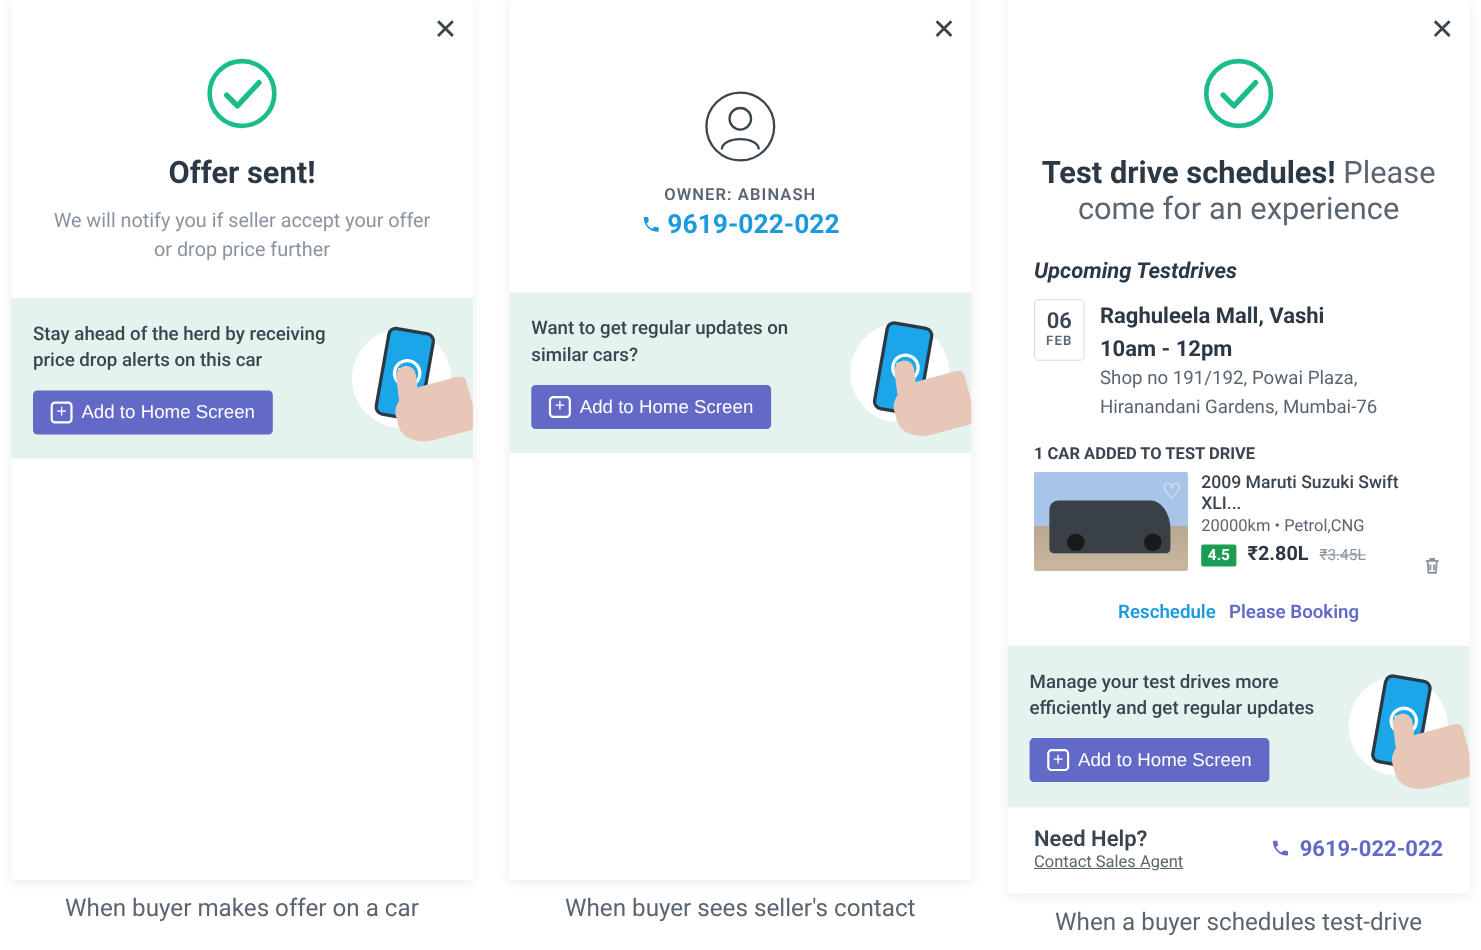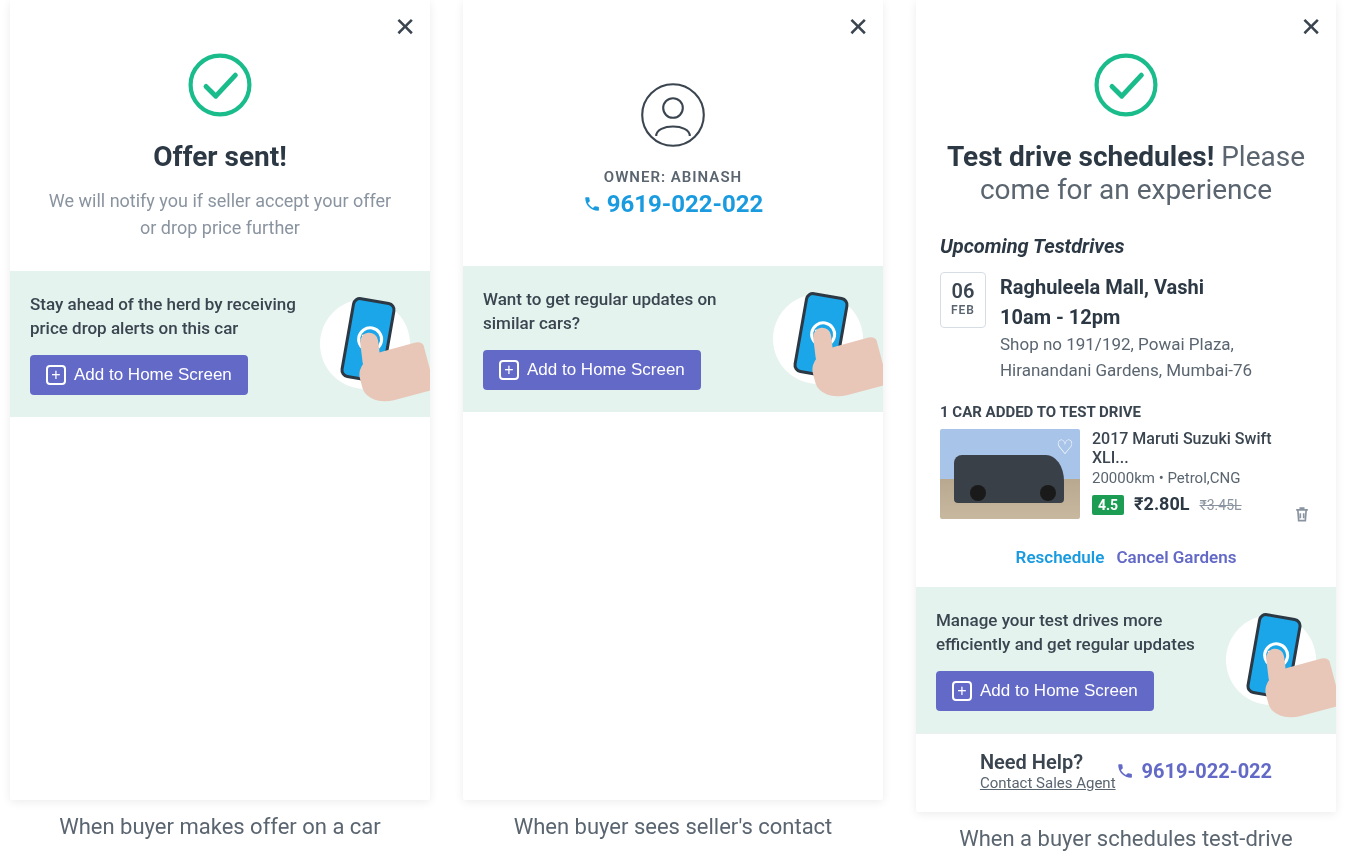--- a/index.html
+++ b/index.html
@@ -291,21 +291,21 @@
     padding: 18px 24px 20px;
     font-weight:600;
     font-size:17px;
   }
   .link-blue { color:#1a9be0; cursor:pointer; }
   .link-purple { color:#6369c6; cursor:pointer; }
   .help-row {
     border-top: 1px solid #eceff2;
     padding: 16px 24px 20px;
     display:flex;
-    justify-content:center;
+    justify-content:space-between;
     align-items:center;
   }
   .help-row .left .t1 { color:#3a4550; font-size:20px; font-weight:600; }
   .help-row .left .t2 { color:#5a6570; font-size:15px;text-decoration:underline; }
   .help-row .phone2 {
     color:#6369c6;
     font-weight:700;
     font-size:20px;
     display:inline-flex;
     align-items:center;
@@ -401,37 +401,37 @@
         <div class="time">10am - 12pm</div>
         <div class="addr">Shop no 191/192, Powai Plaza, Hiranandani Gardens, Mumbai-76</div>
       </div>
     </div>
     <div class="added-label">1 CAR ADDED TO TEST DRIVE</div>
     <div class="car-row">
       <div class="car-img">
         <span class="heart">♡</span>
       </div>
       <div class="car-info">
-        <div class="title">2017 Maruti Suzuki Swift XLI...</div>
+        <div class="title">2009 Maruti Suzuki Swift XLI...</div>
         <div class="meta">20000km • Petrol,CNG</div>
         <div>
           <span class="badge-rating">4.5</span>
           <span class="price">₹2.80L</span>
           <span class="old-price">₹3.45L</span>
         </div>
       </div>
       <span class="trash">
         <svg width="20" height="20" viewBox="0 0 24 24">
             <path fill="none" stroke="#8a94a0" stroke-width="2" d="M5 7h14M10 7V5h4v2M7 7l1 13h8l1-13M10 11v6M14 11v6"></path>
           </svg>
       </span>
     </div>
     <div class="actions">
       <span class="link-blue">Reschedule</span>
-      <span class="link-purple">Cancel Gardens</span>
+      <span class="link-purple">Please Booking</span>
     </div>
     <div class="promo">
       <div class="promo-text">
         <p>Manage your test drives more efficiently and get regular updates</p>
         <button class="btn-home">
           <span class="plus-box">+</span>
           <span>Add to Home Screen</span>
         </button>
       </div>
       <div class="phone-gfx">

